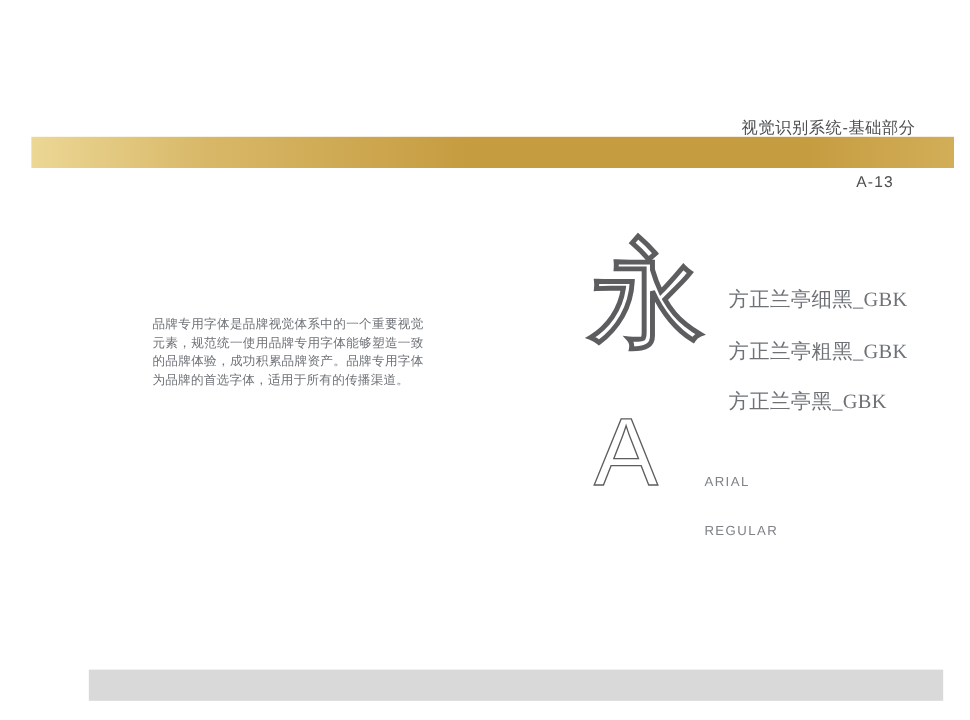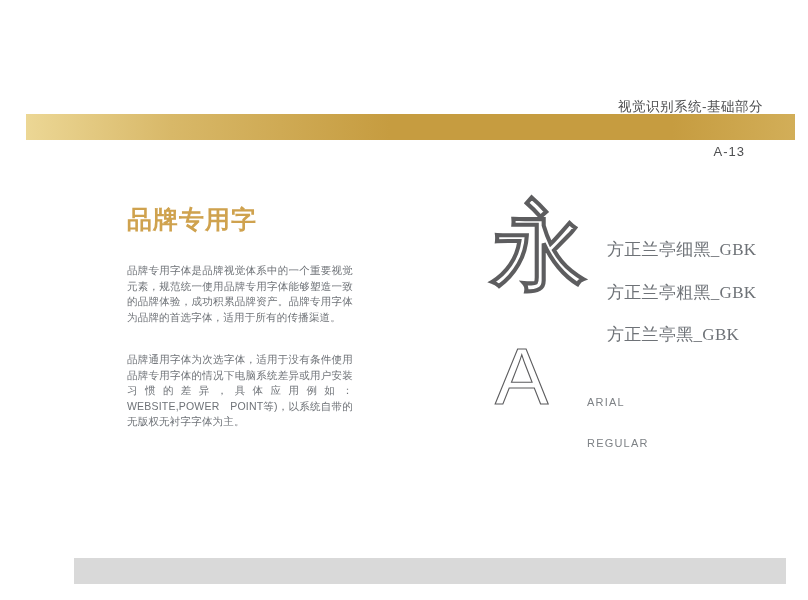--- a/index.html
+++ b/index.html
@@ -139,25 +139,23 @@
 
 <div class="page">
 
   <div class="header">
     <div class="header-section">视觉识别系统-基础部分</div>
     <div class="header-pageno">A-13</div>
   </div>
 
   <div class="gold-divider"></div>
 
-  <h1 class="page-title">品牌专用字</h1>
 
   <p class="body-copy para-1">品牌专用字体是品牌视觉体系中的一个重要视觉元素，规范统一使用品牌专用字体能够塑造一致的品牌体验，成功积累品牌资产。品牌专用字体为品牌的首选字体，适用于所有的传播渠道。</p>
 
-  <p class="body-copy para-2">品牌通用字体为次选字体，适用于没有条件使用品牌专用字体的情况下电脑系统差异或用户安装习惯的差异，具体应用例如：WEBSITE,POWER　POINT等)，以系统自带的无版权无衬字字体为主。</p>
 
   <div class="specimen-glyph glyph-cjk">永</div>
 
   <div class="font-list">
     <div class="font-list-item">方正兰亭细黑_GBK</div>
     <div class="font-list-item">方正兰亭粗黑_GBK</div>
     <div class="font-list-item">方正兰亭黑_GBK</div>
   </div>
 
   <div class="specimen-glyph glyph-latin">A</div>

